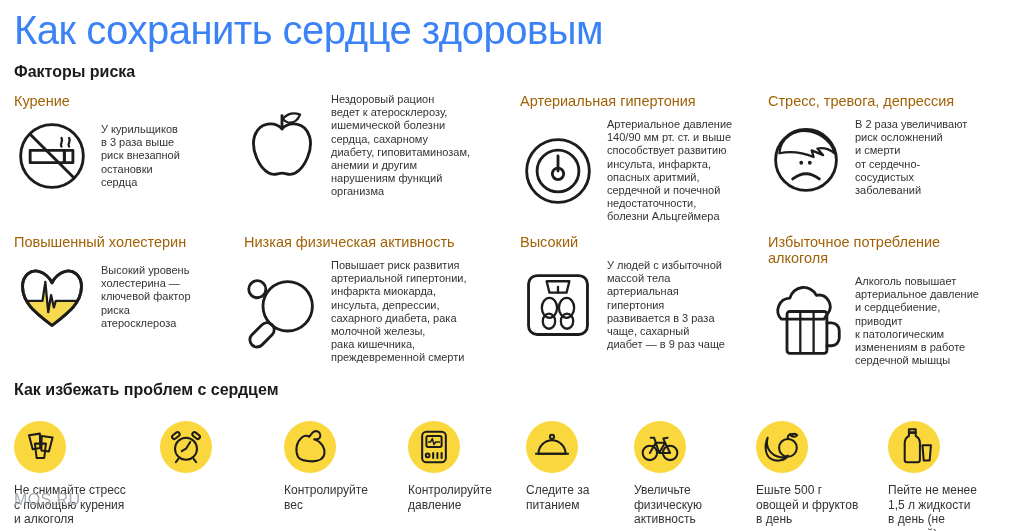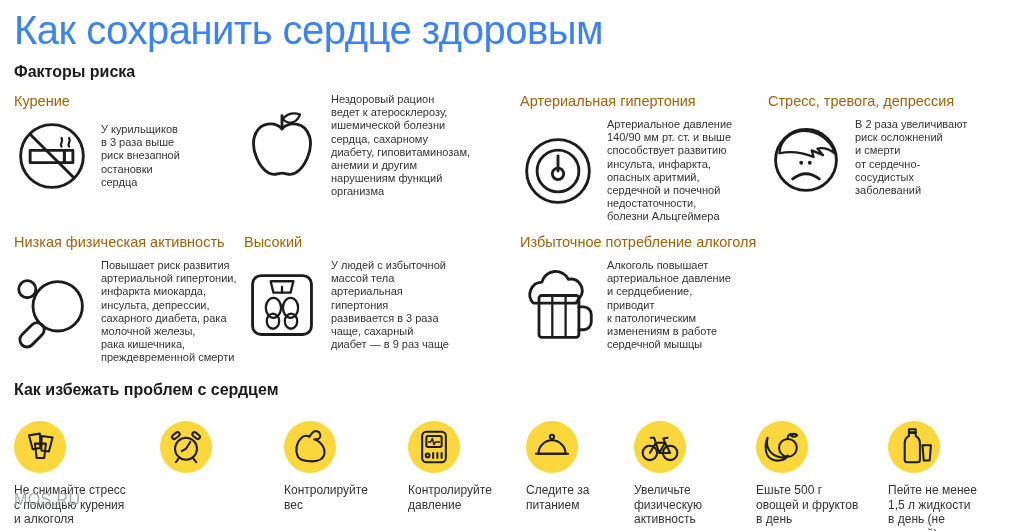--- a/index.html
+++ b/index.html
@@ -109,20 +109,43 @@
         </svg>
         <p class="factor-text">В 2 раза увеличивают
 риск осложнений
 и смерти
 от сердечно-
 сосудистых
 заболеваний</p>
       </div>
     </div>
 
+    <div class="factor">
+      <h3>Повышенный холестерин</h3>
+      <div class="factor-body">
+        <svg class="ficon" viewBox="0 0 80 80">
+          <defs>
+            <clipPath id="heartClip">
+              <path d="M40 70 C22 56 9 46 9 29 C9 17 18 11 26 13 C33 15 38 21 40 25 C42 21 47 15 54 13 C62 11 71 17 71 29 C71 46 58 56 40 70 Z"></path>
+            </clipPath>
+          </defs>
+          <path fill="#fff" class="ln" d="M40 70 C22 56 9 46 9 29 C9 17 18 11 26 13 C33 15 38 21 40 25 C42 21 47 15 54 13 C62 11 71 17 71 29 C71 46 58 56 40 70 Z"></path>
+          <g clip-path="url(#heartClip)">
+            <path fill="var(--icon_yellow)" d="M6 44 L30 44 L33 24 L36 56 L39 38 L42 51 L44 44 L74 44 L74 80 L6 80 Z"></path>
+            <path class="ln2" d="M6 44 L30 44 L33 24 L36 56 L39 38 L42 51 L44 44 L74 44"></path>
+          </g>
+          <path fill="none" class="ln" d="M40 70 C22 56 9 46 9 29 C9 17 18 11 26 13 C33 15 38 21 40 25 C42 21 47 15 54 13 C62 11 71 17 71 29 C71 46 58 56 40 70 Z"></path>
+        </svg>
+        <p class="factor-text">Высокий уровень
+холестерина —
+ключевой фактор
+риска
+атеросклероза</p>
+      </div>
+    </div>
 
     <div class="factor">
       <h3>Низкая физическая активность</h3>
       <div class="factor-body">
         <svg class="ficon" viewBox="0 0 80 80">
           <circle cx="46" cy="34" r="26" fill="var(--icon_yellow)" class="ln"></circle>
           <rect x="4" y="56.5" width="30" height="15" rx="7.5" fill="#fff" class="ln" transform="rotate(135 19 64)"></rect>
           <circle cx="14" cy="16" r="9" fill="#fff" class="ln"></circle>
         </svg>
         <p class="factor-text">Повышает риск развития

